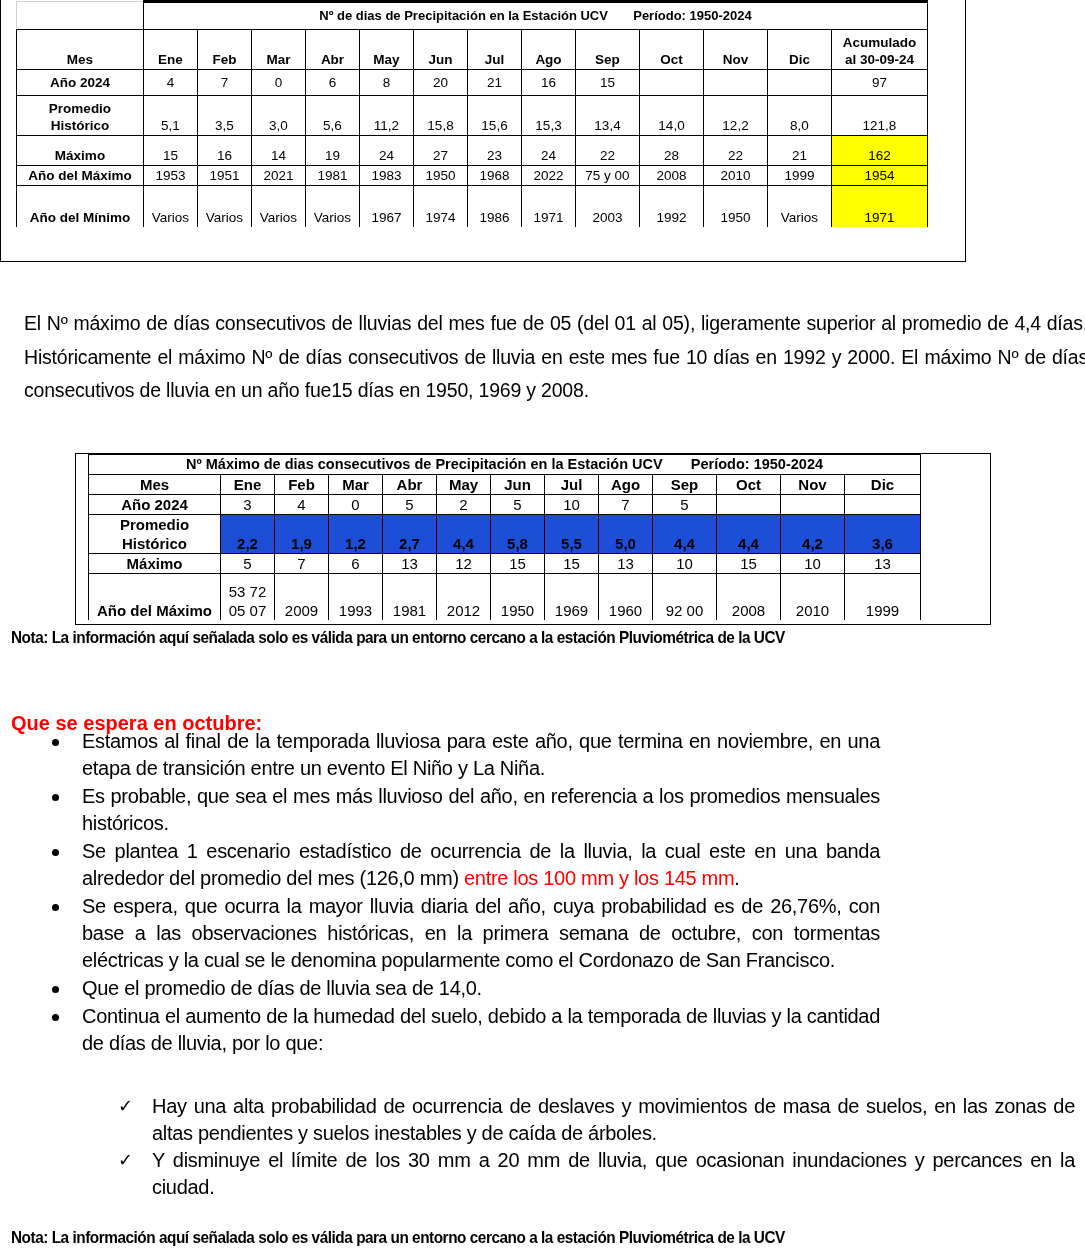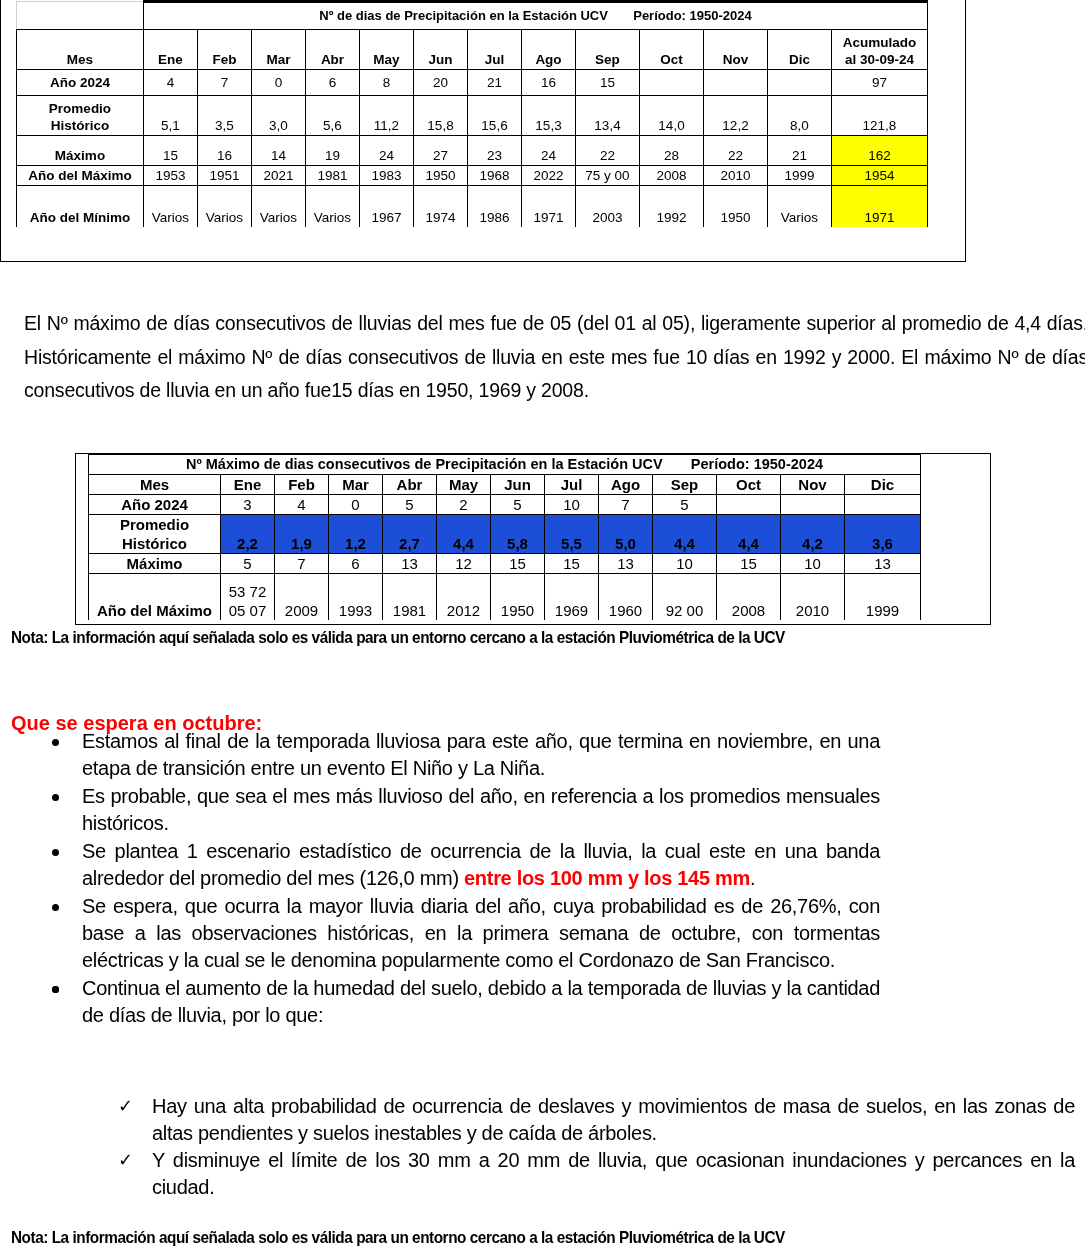--- a/index.html
+++ b/index.html
@@ -51,21 +51,21 @@
   .note { position:absolute; left:11px; font-size:16.5px; font-weight:bold; font-family:"Liberation Sans", sans-serif; letter-spacing:-0.5px; transform:scaleX(0.93); transform-origin:left; }
   .note.n1 { top:628px; }
   .note.n2 { top:1228px; }
 
   .red-heading { position:absolute; left:11px; top:679px; font-size:20px; font-weight:bold; color:#ff0000;margin-top:33px; }
 
   
   .bullets { position:absolute; left:0; top:728px; width:890px; margin:0; padding:0; list-style:none; }
   .bullets li { position:relative; padding-left:82px; padding-right:10px; font-size:20px; line-height:27px; text-align:justify; margin-bottom:1px; letter-spacing:-0.3px; }
   .bullets .dot { position:absolute; left:52px; top:11px; width:7px; height:7px; border-radius:50%; background:#000; }
-  .bullets .red { color:#ff0000; font-weight:bold; }
+  .bullets .red { color:#ff0000; font-weight:normal; }
 
   .checks { position:absolute; left:0; top:1093px; width:1085px; margin:0; padding:0; list-style:none; }
   .checks li { position:relative; padding-left:152px; padding-right:10px; font-size:20px; line-height:27px; text-align:justify; letter-spacing:-0.3px; }
   .checks .tick { position:absolute; left:118px; top:0; font-size:18px; }
 </style>
 </head>
 <body>
 
 <div class="frame1"></div>
 <table class="t1">
@@ -301,21 +301,21 @@
 
 <div class="note n1">Nota: La información aquí señalada solo es válida para un entorno cercano a la estación Pluviométrica de la UCV</div>
 
 <div class="red-heading">Que se espera en octubre:</div>
 
 <ul class="bullets">
     <li><span class="dot"></span><span>Estamos al final de la temporada lluviosa para este año, que termina en noviembre, en una etapa de transición entre un evento El Niño y La Niña.</span></li>
     <li><span class="dot"></span><span>Es probable, que sea el mes más lluvioso del año, en referencia a los promedios mensuales históricos.</span></li>
     <li><span class="dot"></span><span>Se plantea 1 escenario estadístico de ocurrencia de la lluvia, la cual este en una banda alrededor del promedio del mes (126,0 mm) </span><span class="red">entre los 100 mm y los 145 mm</span><span>.</span></li>
     <li><span class="dot"></span><span>Se espera, que ocurra la mayor lluvia diaria del año, cuya probabilidad es de 26,76%, con base a las observaciones históricas, en la primera semana de octubre, con tormentas eléctricas y la cual se le denomina popularmente como el Cordonazo de San Francisco.</span></li>
-    <li><span class="dot"></span></li>
+    <li><span class="dot"></span><span>Que el promedio de días de lluvia sea de 14,0.</span></li>
     <li><span class="dot"></span><span>Continua el aumento de la humedad del suelo, debido a la temporada de lluvias y la cantidad de días de lluvia, por lo que:</span></li>
   </ul>
 
 <ul class="checks">
     <li><span class="tick">✓</span><span>Hay una alta probabilidad de ocurrencia de deslaves y movimientos de masa de suelos, en las zonas de altas pendientes y suelos inestables y de caída de árboles.</span></li>
     <li><span class="tick">✓</span><span>Y disminuye el límite de los 30 mm a 20 mm de lluvia, que ocasionan inundaciones y percances en la ciudad.</span></li>
   </ul>
 
 <div class="note n2">Nota: La información aquí señalada solo es válida para un entorno cercano a la estación Pluviométrica de la UCV</div>
 

